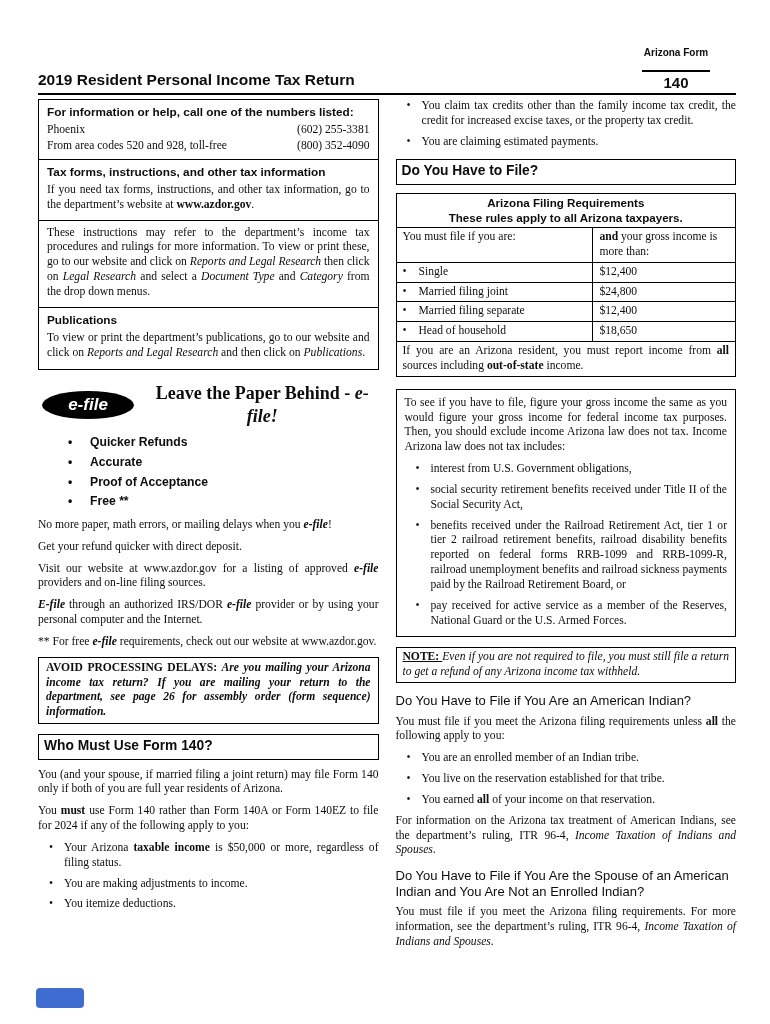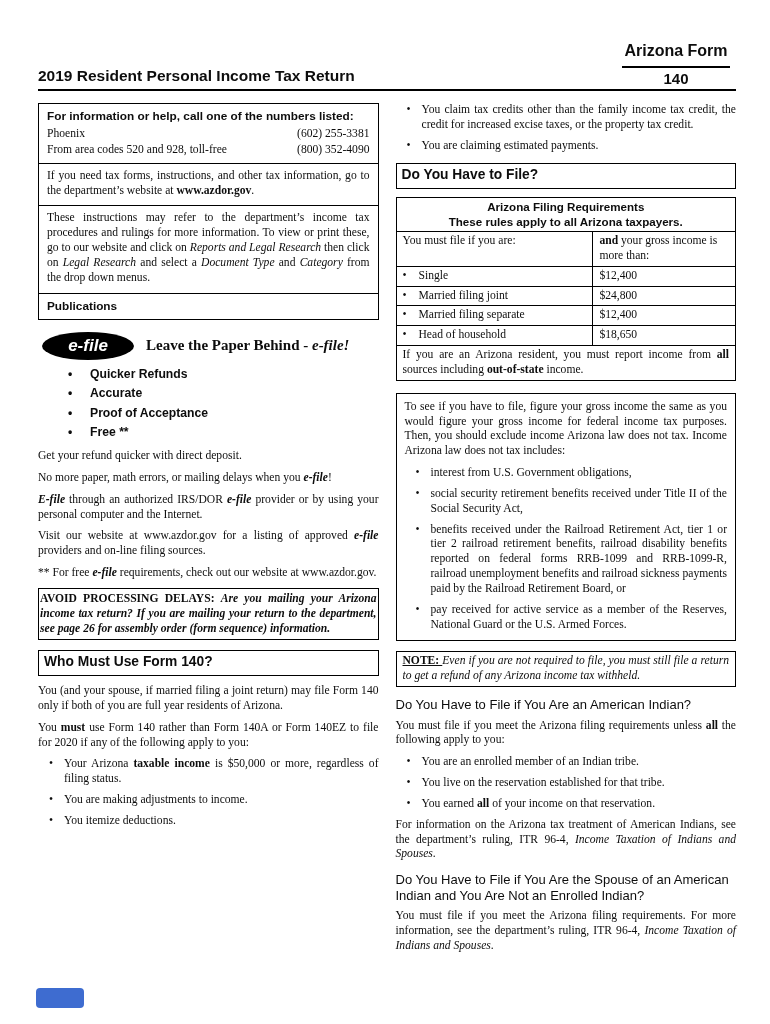--- a/index.html
+++ b/index.html
@@ -6,50 +6,50 @@
   html, body { margin: 0; padding: 0; }
   body { width: 770px; height: 1024px; background: #ededed; font-family: "Liberation Serif", serif; }
   .page {
     position: relative; width: 770px; height: 1024px; background: #ffffff;
     padding: 42px 34px 0 38px; color: #0d0d0d; overflow: hidden;
   }
   
   .hdr { display: flex; justify-content: space-between; align-items: flex-end; border-bottom: 2.5px solid #000; padding-bottom: 2px; }
   .hdr-title { font-family: "Liberation Sans", sans-serif; font-weight: bold; font-size: 15.5px; padding-bottom: 2px; }
   .hdr-right { text-align: center; min-width: 120px; }
-  .hdr-formlabel { display: inline-block; font-family: "Liberation Sans", sans-serif; font-weight: bold; font-size: 16px; border-bottom: 2.5px solid #000; padding: 0 2px 6px; }
+  .hdr-formlabel { display: inline-block; font-family: "Liberation Sans", sans-serif; font-weight: bold; font-size: 10px; border-bottom: 2.5px solid #000; padding: 0 2px 12px; }
   .hdr-formnum { font-family: "Liberation Sans", sans-serif; font-weight: bold; font-size: 15px; margin-top: 2px; }
   
-  .cols { display: flex; gap: 17px; margin-top: 12px; }
+  .cols { display: flex; gap: 17px; margin-top: 4px; }
   .col { width: 50%; font-size: 11.6px; line-height: 1.28; }
   p.body { margin: 0 0 7px; text-align: justify; }
   
   .info-box { border: 1.5px solid #000; padding: 5px 8px 2px; }
   .info-box-title { font-family: "Liberation Sans", sans-serif; font-weight: bold; font-size: 11.8px; margin-bottom: 3px; }
   .phone-row { display: flex; justify-content: space-between; margin-bottom: 1px; }
   .info-divider { border-top: 1px solid #000; margin: 5px -8px; }
   .info-heading { font-family: "Liberation Sans", sans-serif; font-weight: bold; font-size: 11.8px; margin: 0 0 3px; }
   
   .efile-head { display: flex; align-items: center; gap: 12px; margin: 12px 0 7px 4px; }
   .efile-logo {
     background: #000; color: #fff; font-family: "Liberation Sans", sans-serif;
     font-style: italic; font-weight: bold; font-size: 17px;
     width: 92px; height: 28px; line-height: 27px; text-align: center;
     border-radius: 50%; flex: none;
   }
-  .efile-tagline { font-weight: bold; font-size: 15px; }
+  .efile-tagline { font-weight: bold; font-size: 18px; text-align: center; }
   .benefits { margin: 0 0 8px 30px; font-family: "Liberation Sans", sans-serif; font-weight: bold; font-size: 12.2px; }
   .benefit-row { display: flex; margin-bottom: 4px; }
   .b-dot { width: 22px; flex: none; }
   
   .brow { display: flex; margin: 0 0 6px; }
   .brow .dot { width: 26px; text-align: center; flex: none; }
   .brow .btxt { flex: 1; text-align: justify; }
   
-  .avoid-box { border: 1.5px solid #000; padding: 3px 1px; margin: 6px 0 10px; text-align: justify; }
+  .avoid-box { border: 1.5px solid #000; padding: 3px 7px; margin: 6px 0 10px; text-align: justify; }
   .sec-box { border: 1.2px solid #000; padding: 2px 5px 4px; font-family: "Liberation Sans", sans-serif; font-weight: bold; font-size: 13.8px; margin: 10px 0 8px; }
   .sec-plain { font-family: "Liberation Sans", sans-serif; font-weight: normal; font-size: 13px; line-height: 1.2; margin: 10px 0 6px; }
   .gross-box { border: 1.2px solid #000; padding: 6px 8px 2px; margin: 0 0 10px; }
   .note-box { border: 1.2px solid #000; padding: 2px 6px; margin: 2px 0 10px; text-align: justify; }
   
   table.ft { width: 100%; border-collapse: collapse; border: 1.5px solid #000; margin: 2px 0 12px; padding-left: 28px; }
   table.ft td { border: 1px solid #000; padding: 2px 6px; vertical-align: top; font-size: 11.6px; }
   td.ft-title { text-align: center; font-family: "Liberation Sans", sans-serif; font-weight: bold; font-size: 12.2px; padding: 4px 4px 16px; line-height: 1.25; }
   td.c1 { width: 58%; }
   td.colhead1 { vertical-align: bottom; }
@@ -80,27 +80,29 @@
         <div class="phone-row">
           <span>Phoenix</span>
           <span>(602) 255-3381</span>
         </div>
         <div class="phone-row">
           <span>From area codes 520 and 928, toll-free</span>
           <span>(800) 352-4090</span>
         </div>
 
         <div class="info-divider"></div>
+        <div class="info-heading">Tax forms, instructions, and other tax information</div>
         <p class="body"><span>If you need tax forms, instructions, and other tax information, go to the department’s website at </span><span style="font-weight: bold;">www.azdor.gov</span><span>.</span></p>
 
         <div class="info-divider"></div>
         <p class="body"><span>These instructions may refer to the department’s income tax procedures and rulings for more information.  To view or print these, go to our website and click on </span><span style="font-style: italic;">Reports and Legal Research</span><span> then click on </span><span style="font-style: italic;">Legal Research</span><span> and select a </span><span style="font-style: italic;">Document Type</span><span> and </span><span style="font-style: italic;">Category</span><span> from the drop down menus.</span></p>
 
         <div class="info-divider"></div>
         <div class="info-heading">Publications</div>
+        <p class="body"><span>To view or print the department’s publications, go to our website and click on </span><span style="font-style: italic;">Reports and Legal Research</span><span> and then click on </span><span style="font-style: italic;">Publications</span><span>.</span></p>
       </div>
 
       <div class="efile-head">
         <div class="efile-logo">e-file</div>
         <div class="efile-tagline"><span style="font-weight: bold;">Leave the Paper Behind - </span><span style="font-weight: bold; font-style: italic;">e-file!</span></div>
       </div>
 
       <div class="benefits">
         <div class="benefit-row">
           <span class="b-dot">•</span>
@@ -113,31 +115,31 @@
         <div class="benefit-row">
           <span class="b-dot">•</span>
           <span>Proof of Acceptance</span>
         </div>
         <div class="benefit-row">
           <span class="b-dot">•</span>
           <span>Free **</span>
         </div>
       </div>
 
+      <p class="body"><span>No more paper, math errors, or mailing delays when you </span><span style="font-weight: bold; font-style: italic;">e-file</span><span>!</span></p>
       <p class="body"><span>Get your refund quicker with direct deposit.</span></p>
-      <p class="body"><span>No more paper, math errors, or mailing delays when you </span><span style="font-weight: bold; font-style: italic;">e-file</span><span>!</span></p>
+      <p class="body"><span>Visit our website at www.azdor.gov for a listing of approved </span><span style="font-weight: bold; font-style: italic;">e-file</span><span> providers and on-line filing sources.</span></p>
       <p class="body"><span style="font-weight: bold; font-style: italic;">E-file</span><span> through an authorized IRS/DOR </span><span style="font-weight: bold; font-style: italic;">e-file</span><span> provider or by using your personal computer and the Internet.</span></p>
-      <p class="body"><span>Visit our website at www.azdor.gov for a listing of approved </span><span style="font-weight: bold; font-style: italic;">e-file</span><span> providers and on-line filing sources.</span></p>
       <p class="body"><span>** For free </span><span style="font-weight: bold; font-style: italic;">e-file</span><span> requirements, check out our website at www.azdor.gov.</span></p>
 
       <div class="avoid-box"><span style="font-weight: bold;">AVOID PROCESSING DELAYS:</span><span>  </span><span style="font-weight: bold; font-style: italic;">Are you mailing your Arizona income tax return?  If you are mailing your return to the department, see page 26 for assembly order (form sequence) information.</span></div>
 
       <div class="sec-box">Who Must Use Form 140?</div>
       <p class="body"><span>You (and your spouse, if married filing a joint return) may file Form 140 only if both of you are full year residents of Arizona.</span></p>
-      <p class="body"><span>You </span><span style="font-weight: bold;">must</span><span> use Form 140 rather than Form 140A or Form 140EZ to file for 2020 if any of the following apply to you:</span></p>
+      <p class="body"><span>You </span><span style="font-weight: bold;">must</span><span> use Form 140 rather than Form 140A or Form 140EZ to file for 2024 if any of the following apply to you:</span></p>
 
       <div class="brow">
         <span class="dot">•</span>
         <span class="btxt"><span>Your Arizona </span><span style="font-weight: bold;">taxable income</span><span> is $50,000 or more, regardless of filing status.</span></span>
       </div>
       <div class="brow">
         <span class="dot">•</span>
         <span class="btxt"><span>You are making adjustments to income.</span></span>
       </div>
       <div class="brow">

